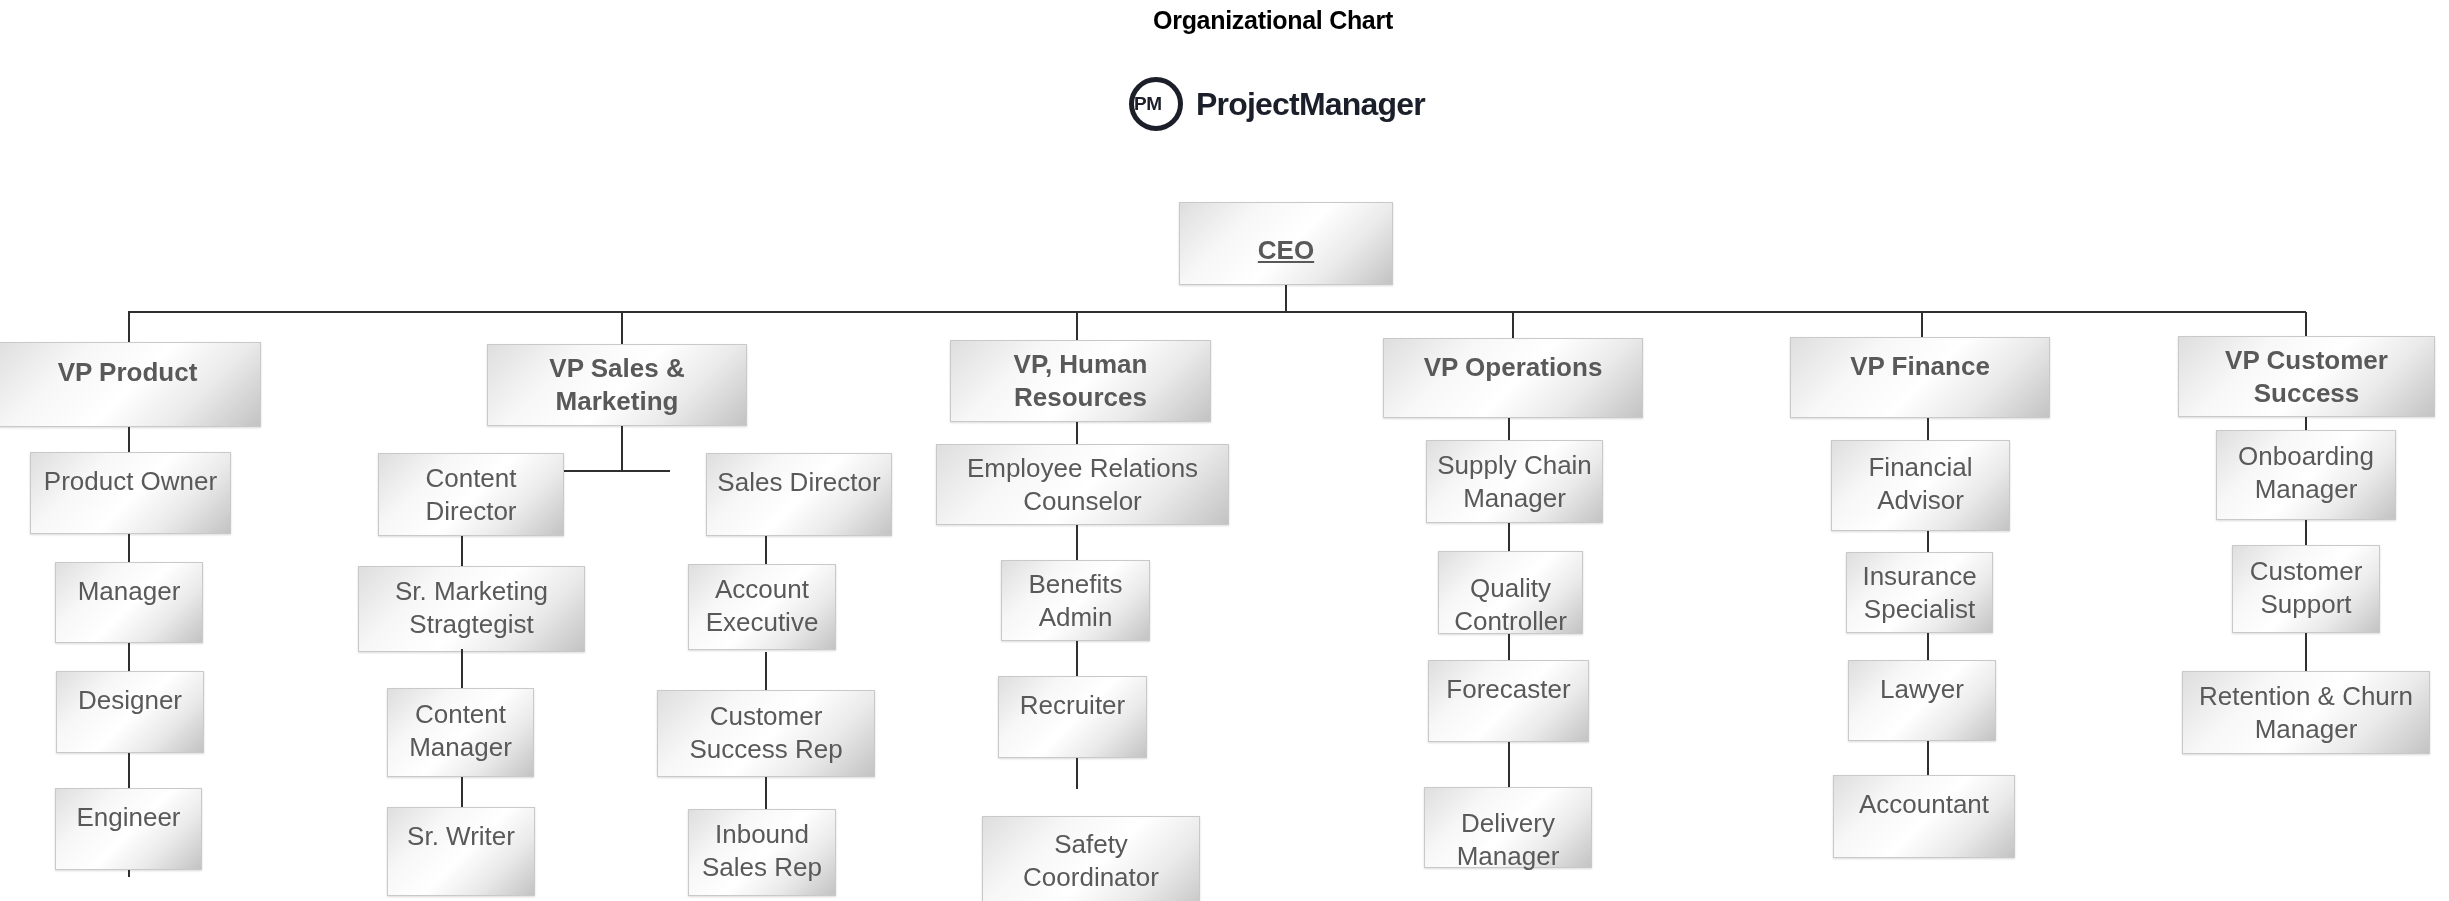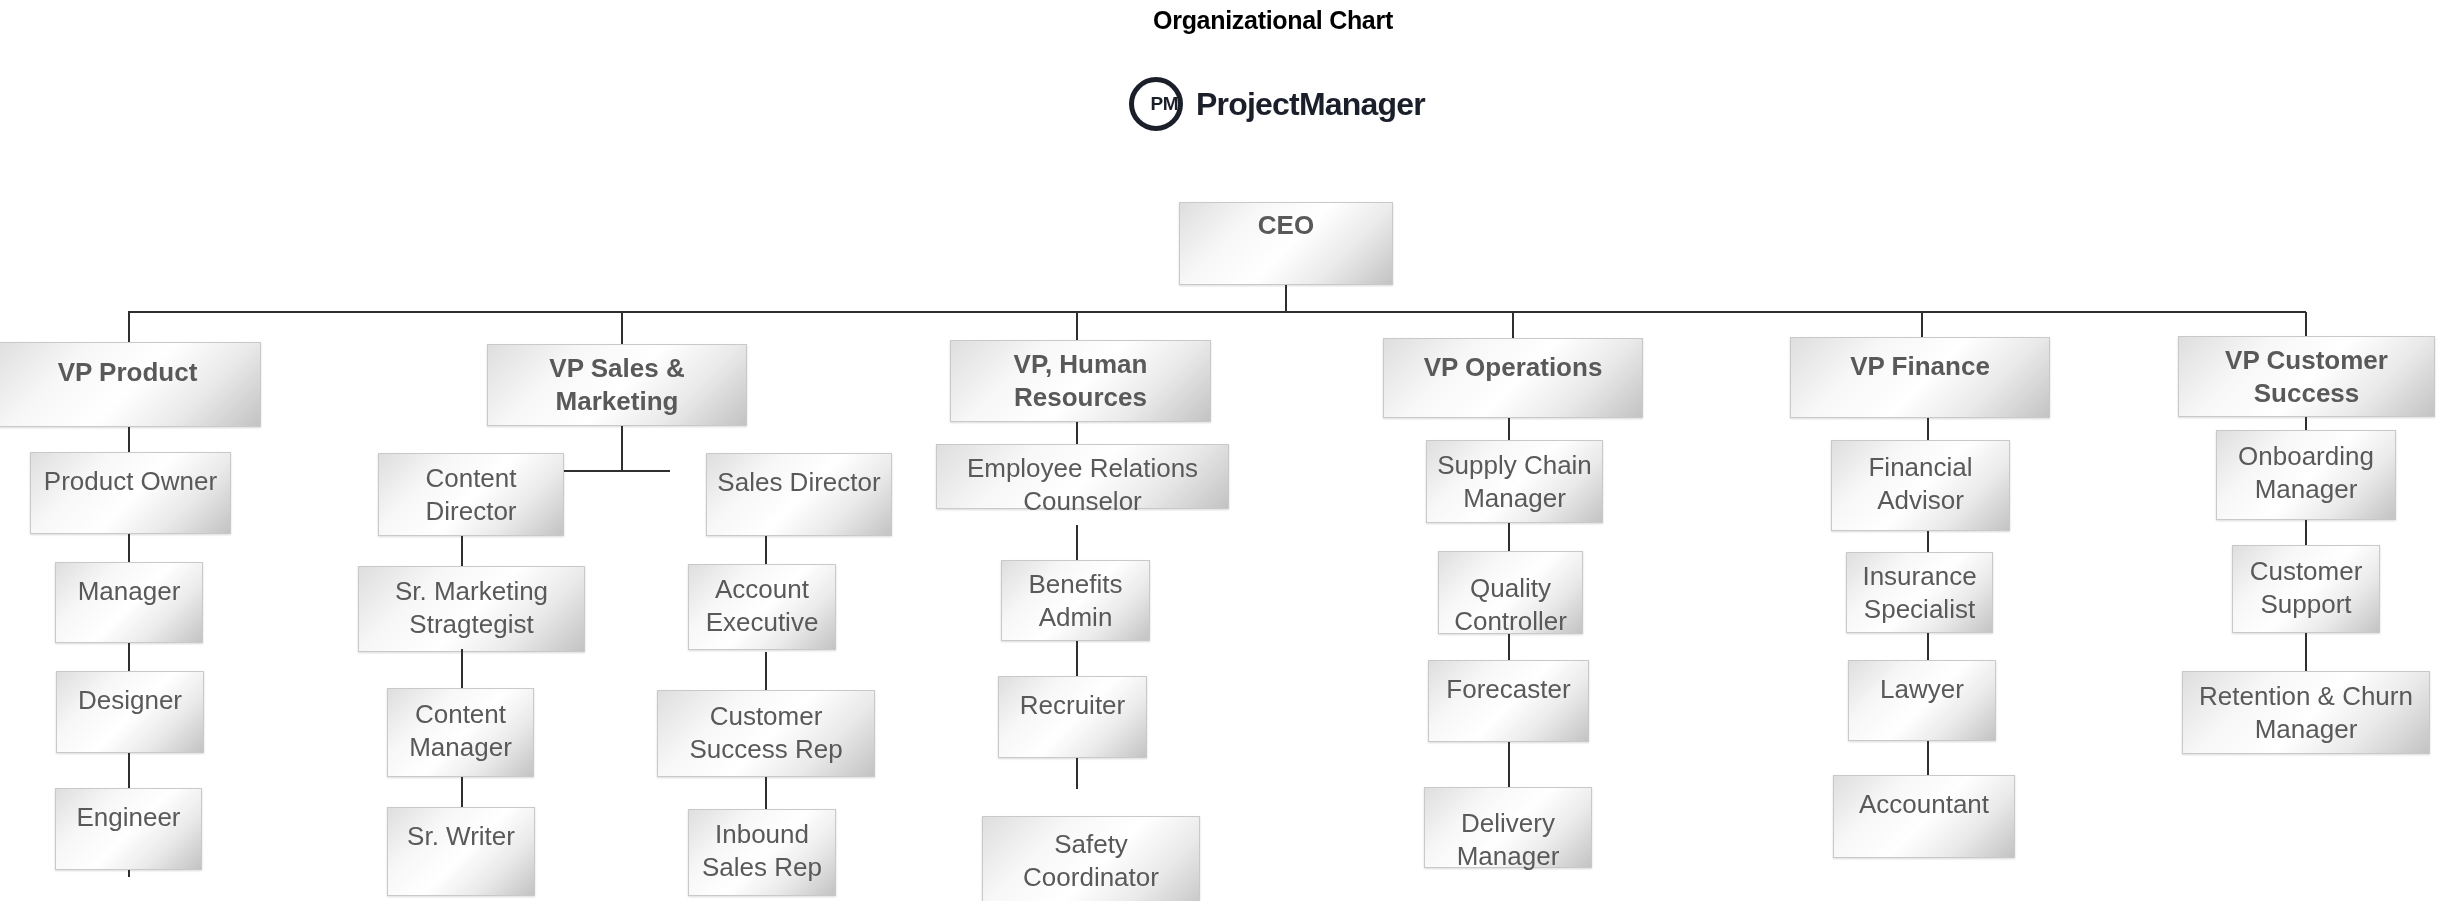--- a/index.html
+++ b/index.html
@@ -13,40 +13,40 @@
     text-align:center;font-size:25px;font-weight:bold;color:var(--title-color,#000);
     letter-spacing:-0.3px;
   }
   .logo{
     position:absolute;left:1129px;top:76px;height:56px;
     display:flex;align-items:center;gap:13px;
   }
   .logo-circle{
     width:54px;height:54px;border:5px solid var(--logo-color,#1b1f2a);
     border-radius:50%;box-sizing:border-box;
-    display:flex;align-items:center;justify-content:flex-end;
+    display:flex;align-items:center;justify-content:flex-start;
   }
   .logo-monogram{
     font-size:19px;font-weight:bold;color:var(--logo-color,#1b1f2a);letter-spacing:-0.5px;
   }
   .logo-brand{
     font-size:32px;font-weight:bold;color:var(--logo-color,#1b1f2a);letter-spacing:-0.8px;text-align:right;
   }
   .node{
     position:absolute;box-sizing:border-box;
     background:linear-gradient(135deg,#dedede 0%,#f7f7f7 28%,#ffffff 52%,#eaeaea 74%,#c3c3c3 100%);
     border:1px solid #c9c9c9;
     box-shadow:0 1px 2px rgba(0,0,0,0.15);
     color:var(--node-text,#595959);
     font-size:26px;line-height:33px;text-align:center;
     padding-top:12px;white-space:pre-line;
   }
   .node--bold{font-weight:bold;}
   .node--tight{padding-top:7px;}
-  .node--ceo{padding-top:6px;}
+  .node--ceo{padding-top:31px;text-decoration:underline;}
   .line{position:absolute;background:var(--line-color,#2f2f2f);}
   .line--v{width:2px;}
   .line--h{height:2px;}
 </style>
 </head>
 <body style="--title-color: #000000; --logo-color: #1b1f2a; --node-text: #595959; --line-color: #2f2f2f;">
 
 <div class="title">Organizational Chart</div>
 <div class="logo">
   <div class="logo-circle">
@@ -100,21 +100,21 @@
 Executive</div>
 <div class="line line--v" style="left:765px;top:652px;height:38px;"></div>
 <div class="node" style="left:657px;top:690px;width:218px;height:87px;padding-top:9px;">Customer
 Success Rep</div>
 <div class="line line--v" style="left:765px;top:777px;height:32px;"></div>
 <div class="node" style="left:688px;top:809px;width:148px;height:87px;padding-top:8px;">Inbound
 Sales Rep</div>
 
 <div class="node node--bold node--tight" style="left:950px;top:340px;width:261px;height:82px;">VP, Human
 Resources</div>
-<div class="node" style="left:936px;top:444px;width:293px;height:65px;padding-top:7px;">Employee Relations
+<div class="node" style="left:936px;top:444px;width:293px;height:81px;padding-top:7px;">Employee Relations
 Counselor</div>
 <div class="node" style="left:1001px;top:560px;width:149px;height:81px;padding-top:7px;">Benefits
 Admin</div>
 <div class="node" style="left:998px;top:676px;width:149px;height:82px;">Recruiter</div>
 <div class="node" style="left:982px;top:816px;width:218px;height:101px;padding-top:11px;">Safety
 Coordinator</div>
 <div class="line line--v" style="left:1076px;top:422px;height:22px;"></div>
 <div class="line line--v" style="left:1076px;top:525px;height:35px;"></div>
 <div class="line line--v" style="left:1076px;top:641px;height:35px;"></div>
 <div class="line line--v" style="left:1076px;top:758px;height:31px;"></div>

